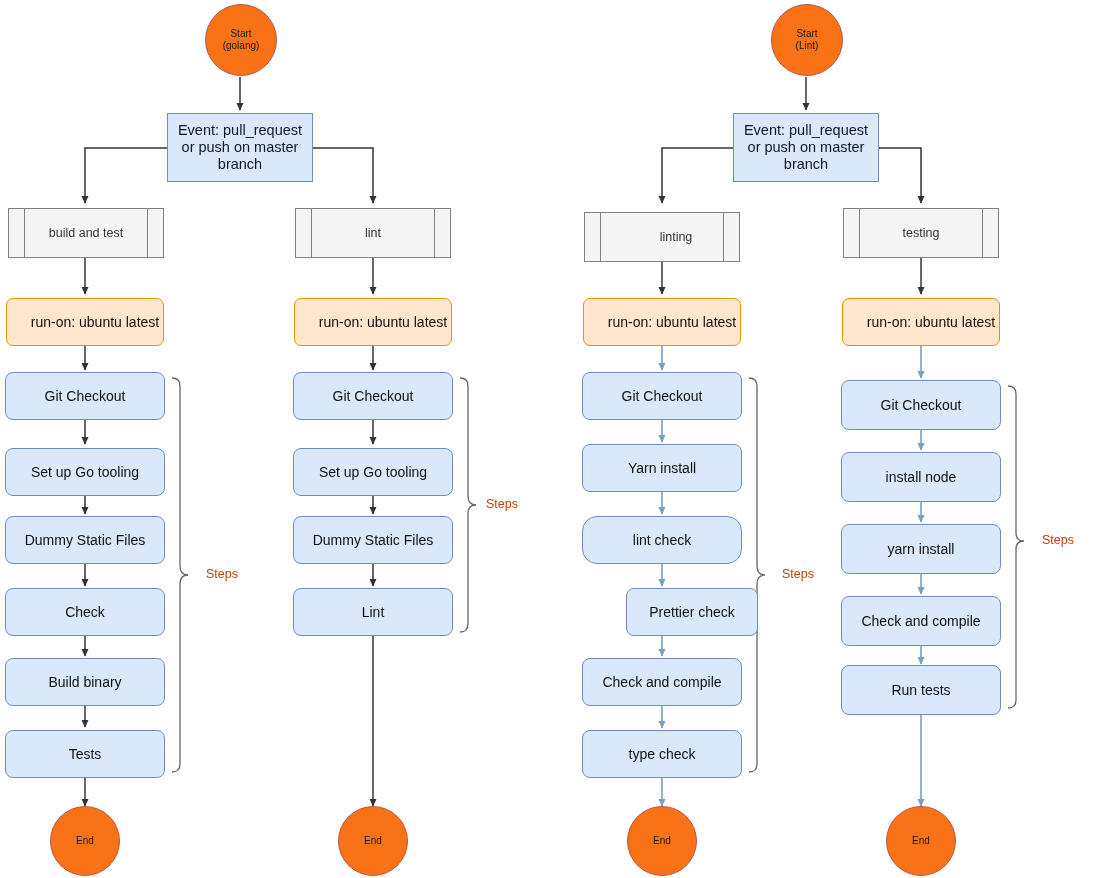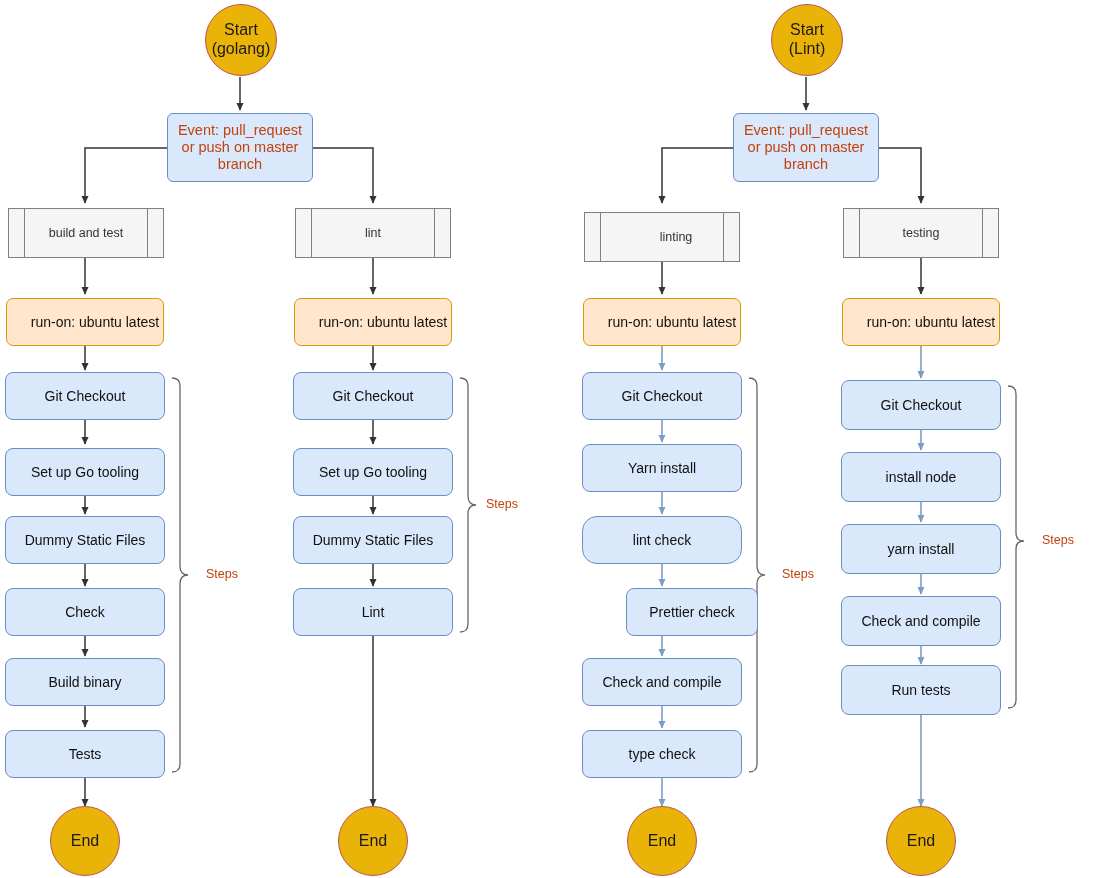--- a/index.html
+++ b/index.html
@@ -21,30 +21,30 @@
     display:flex;
     align-items:center;
     justify-content:center;
     text-align:center;
     line-height:1.18;
   }
   .node .lbl{display:block;width:100%;pointer-events:none;}
 
   .terminator{
     border-radius:50%;
-    background:#eab308;
+    background:#f97316;
     border:1.3px solid #b85450;
     color:#1a1a1a;
-    font-size:16px;
+    font-size:10px;
   }
   .event-box{
     background:#dae8fc;
     border:1.3px solid #6c8ebf;
-    border-radius:6px;
-    color:#c2410c;
+    border-radius:0;
+    color:#0f172a;
     font-size:14.5px;
     align-items:center;
   }
   .job-box{
     background:#f5f5f5;
     border:1.2px solid #808080;
     color:#333333;
     font-size:12.5px;
   }
   .job-box .divline{

